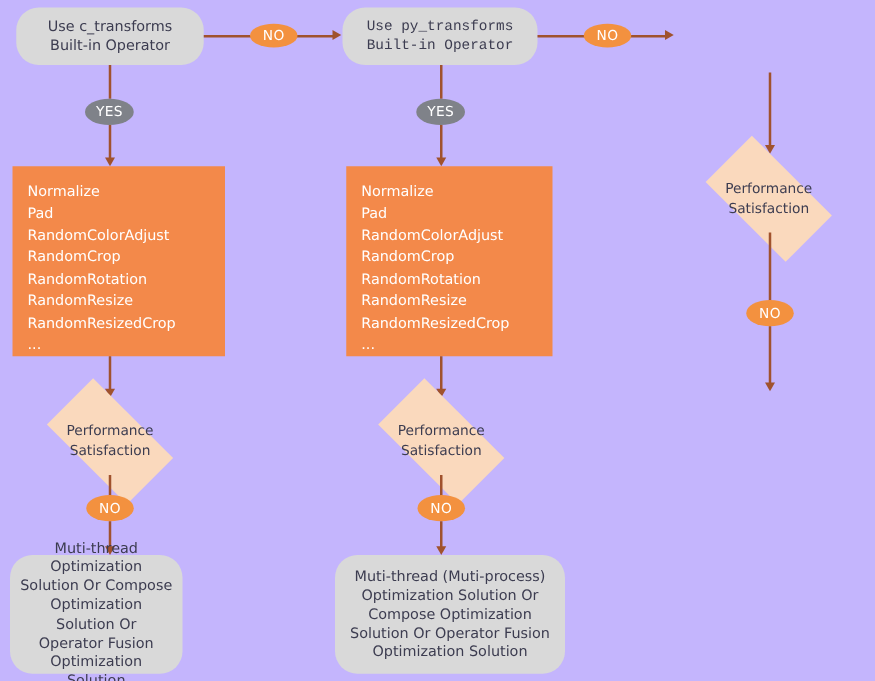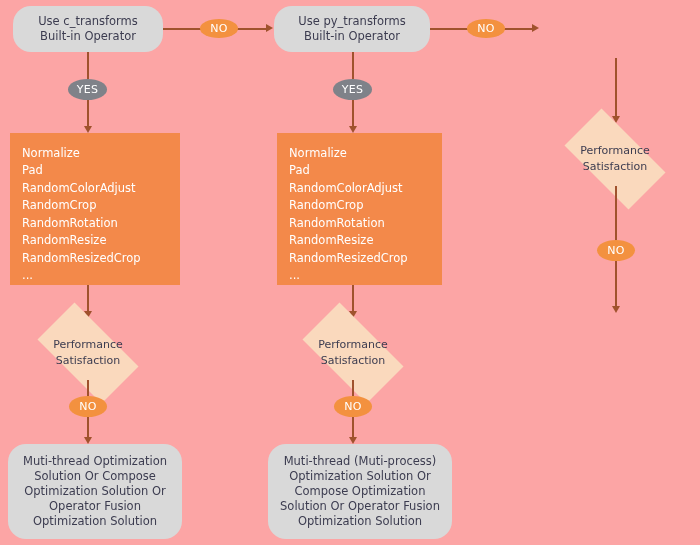--- a/index.html
+++ b/index.html
@@ -8,21 +8,21 @@
     padding: 0;
     background: #ffffff;
   }
   body {
     font-family: "DejaVu Sans", sans-serif;
   }
   #canvas {
     position: relative;
     width: 700px;
     height: 545px;
-    background: #fca5a5;
+    background: #c4b5fd;
     overflow: hidden;
   }
 
   
   .node {
     position: absolute;
     box-sizing: border-box;
     display: flex;
     align-items: center;
     justify-content: center;
@@ -115,21 +115,21 @@
 </head>
 <body>
 
 <div id="canvas">
 
   <div class="node rounded-box" style="left:13px; top:6px; width:150px; height:46px;">
     <span style="white-space:pre-line">Use c_transforms
 Built-in Operator</span>
   </div>
 
-  <div class="node rounded-box" style="left:274px; top:6px; width:156px; height:46px;">
+  <div class="node rounded-box" style="left:274px; top:6px; width:156px; height:46px;font-family:Liberation Mono, monospace;">
     <span style="white-space:pre-line">Use py_transforms
 Built-in Operator</span>
   </div>
 
 
   <div class="edge-h" style="left:163px; top:28px; width:104px;"></div>
   <div class="arrow-right" style="left:266px; top:24px;"></div>
   <div class="pill pill-no" style="left:200px; top:19px; width:38px; height:19px;">NO</div>
 
   <div class="edge-h" style="left:430px; top:28px; width:103px;"></div>
@@ -159,21 +159,21 @@
     <div class="diamond-shape"></div>
     <div class="diamond-label">Performance
 Satisfaction</div>
   </div>
 
   <div class="edge-v" style="left:87px; top:380px; height:18px;"></div>
   <div class="pill pill-no" style="left:69px; top:396px; width:38px; height:21px;">NO</div>
   <div class="edge-v" style="left:87px; top:417px; height:24px;"></div>
   <div class="arrow-down" style="left:83.5px; top:437px;"></div>
 
-  <div class="node rounded-box" style="left:8px; top:444px; width:174px; height:95px;">
+  <div class="node rounded-box" style="left:8px; top:444px; width:138px; height:95px;">
     <span style="white-space:pre-line">Muti-thread Optimization
 Solution Or Compose
 Optimization Solution Or
 Operator Fusion
 Optimization Solution</span>
   </div>
 
   <div class="edge-v" style="left:352px; top:52px; height:27px;"></div>
   <div class="pill pill-yes" style="left:333px; top:79px; width:39px; height:21px;">YES</div>
   <div class="edge-v" style="left:352px; top:100px; height:30px;"></div>

